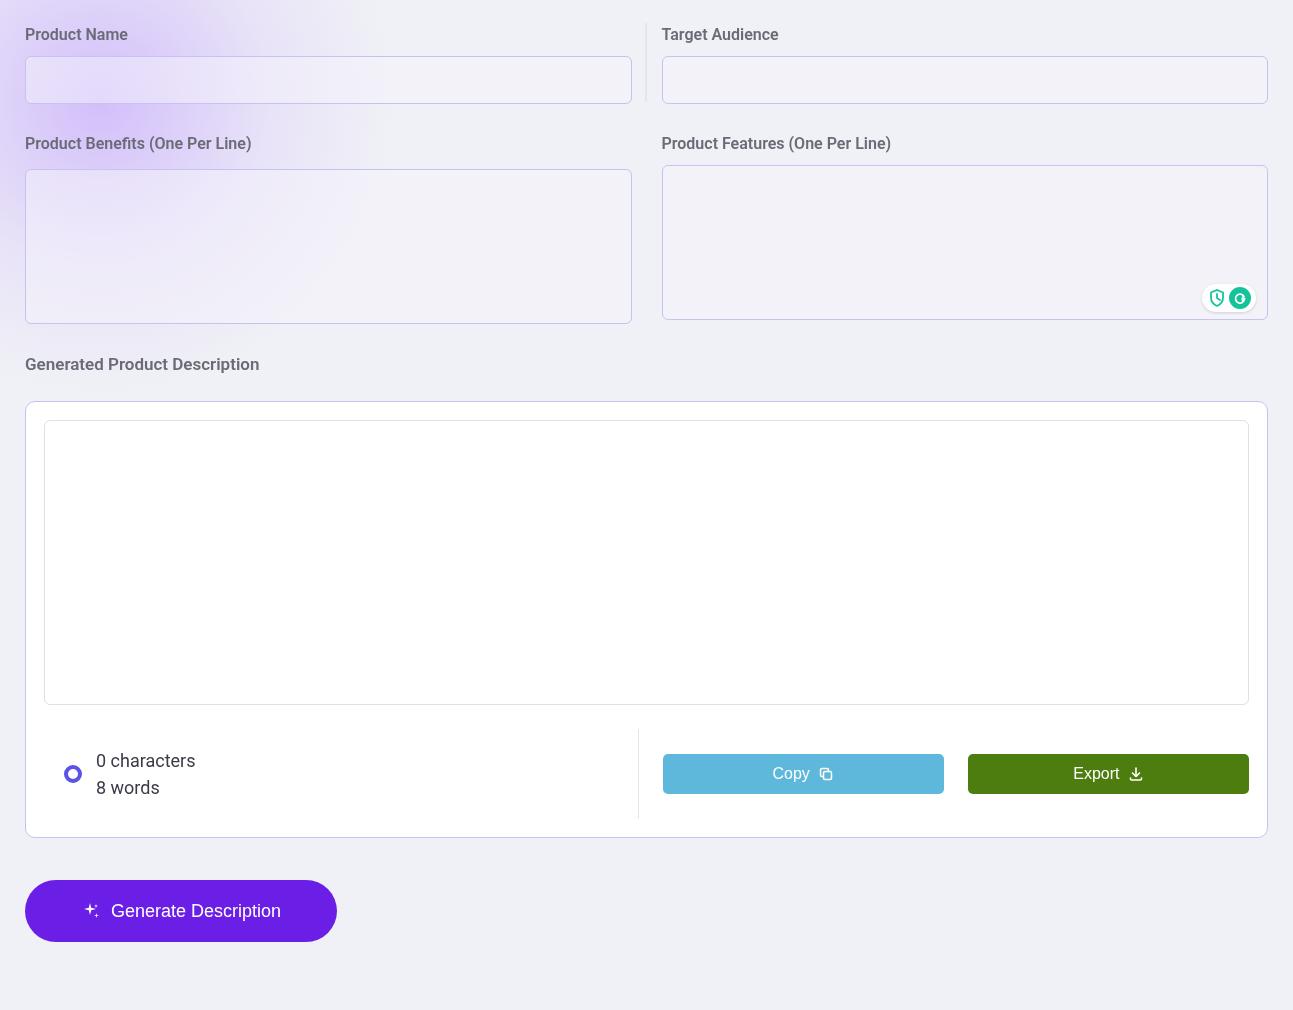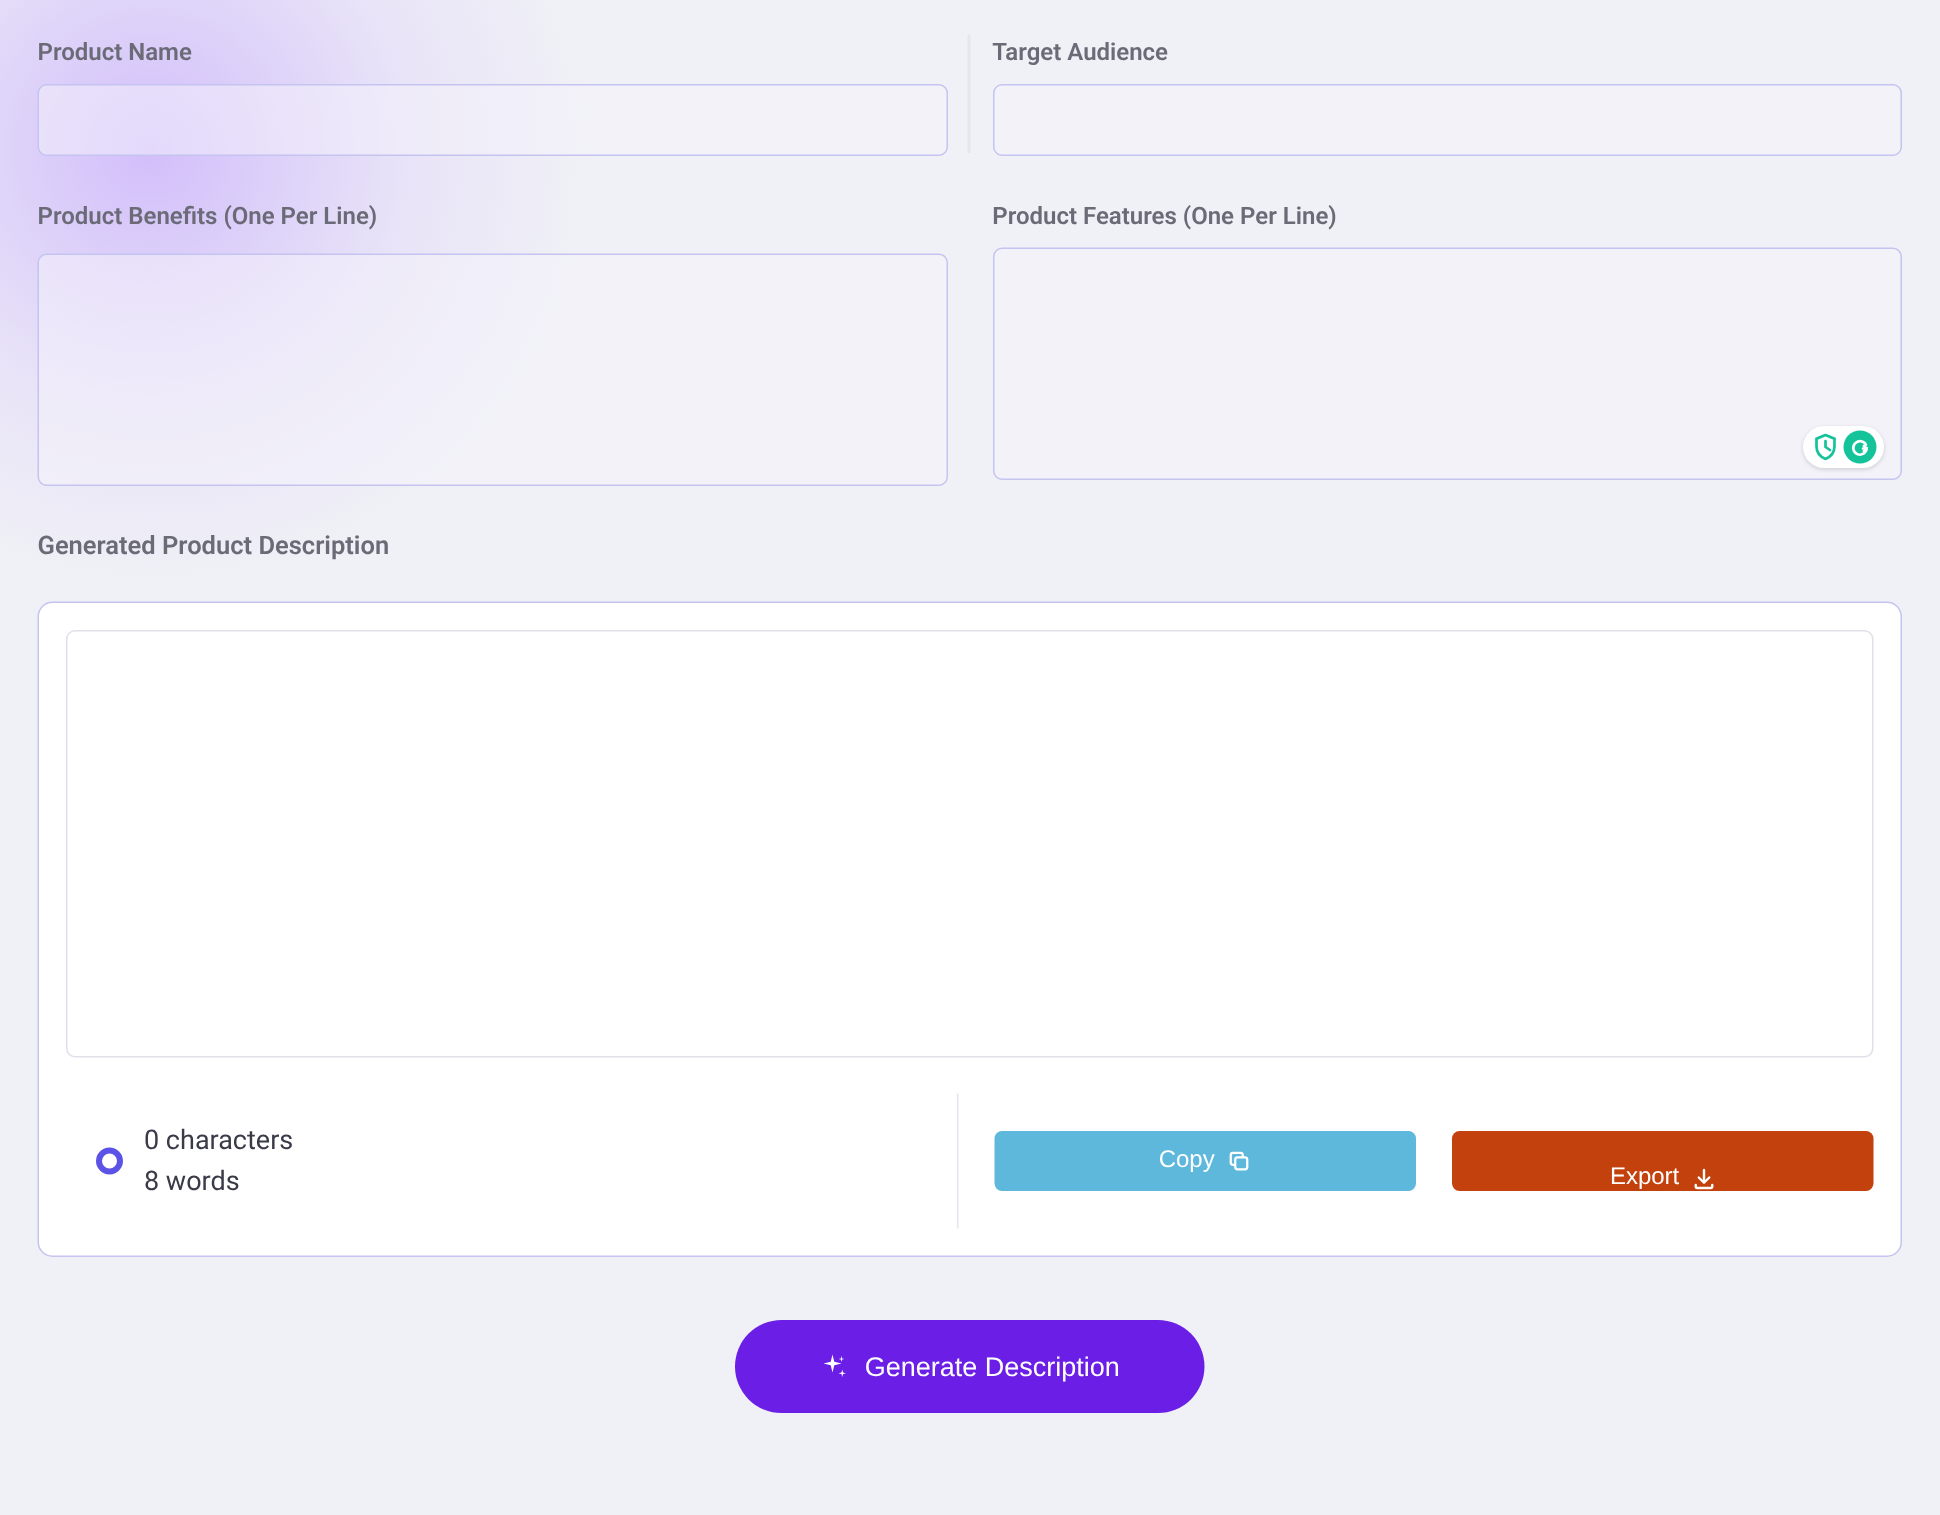--- a/index.html
+++ b/index.html
@@ -196,27 +196,26 @@
       justify-content: center;
       gap: 8px;
       color: white;
     }
 
     .btn-copy {
       background: #5eb8db;
     }
 
     .btn-export {
-      background: #c2410c;
-      align-items: flex-end;
+      background: #4d7c0f;
     }
 
     .generate-wrapper {
       display: flex;
-      justify-content: center;
+      justify-content: flex-start;
       margin-top: 42px;
     }
 
     .btn-generate {
       background: #6b1ee6;
       color: white;
       border: none;
       border-radius: 35px;
       height: 62px;
       padding: 0 56px;

